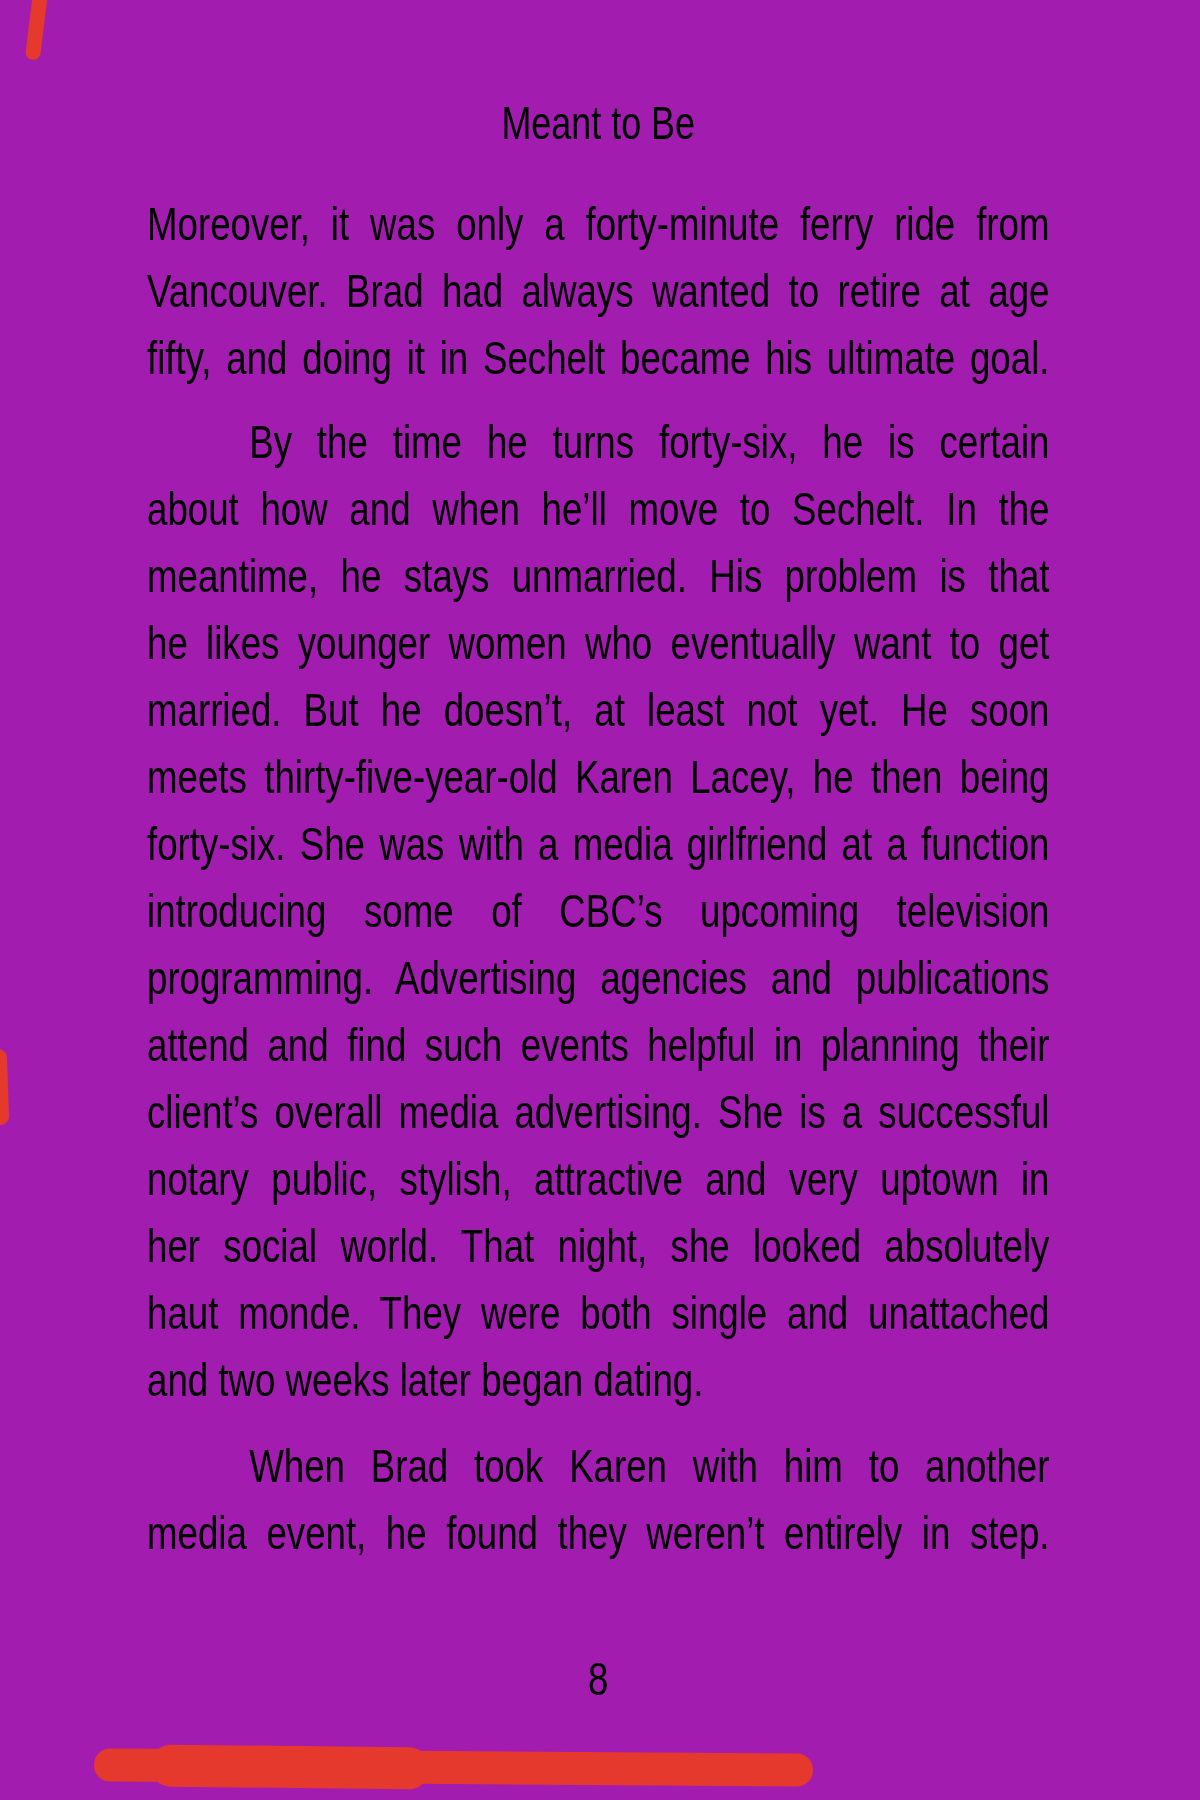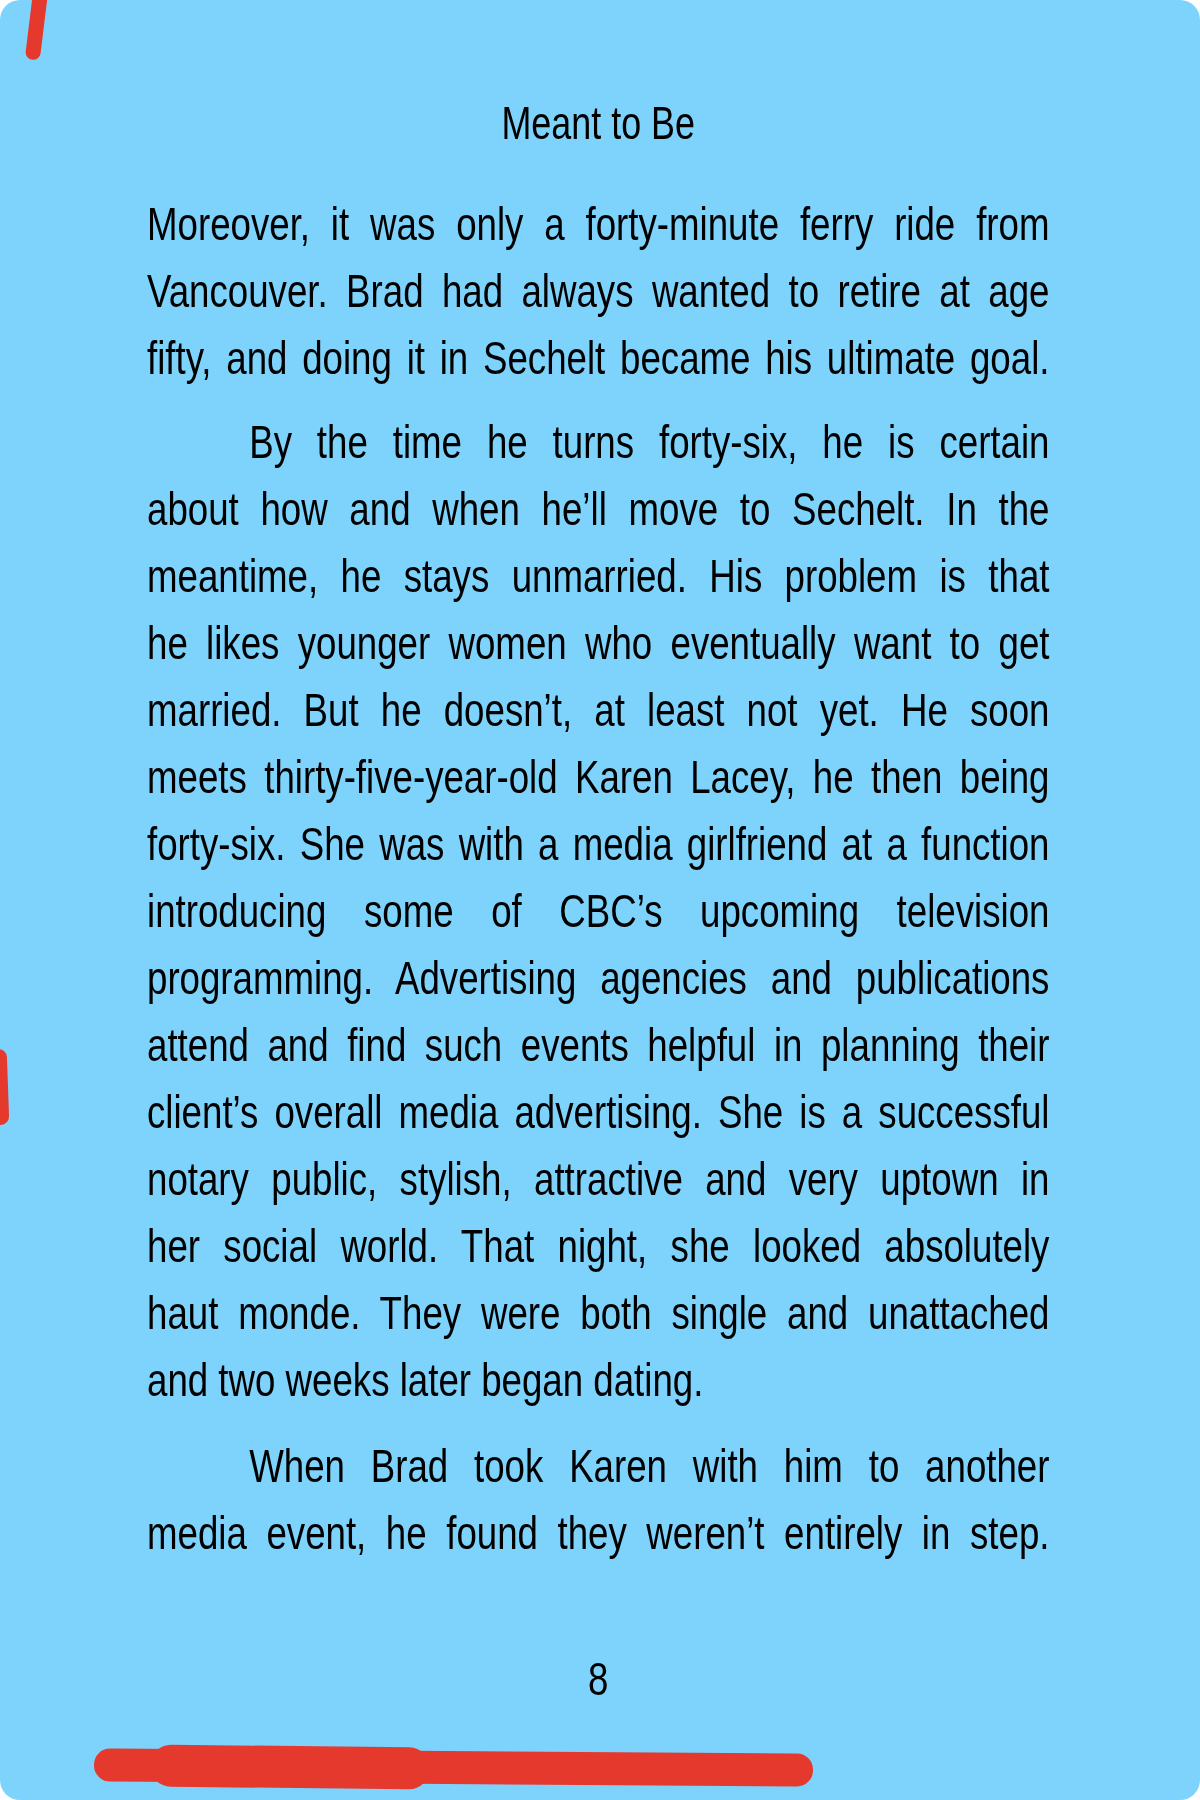--- a/index.html
+++ b/index.html
@@ -1,24 +1,23 @@
 <!DOCTYPE html>
 <html><head>
 <meta charset="utf-8">
 <style>
   html, body { margin: 0; padding: 0; background: #ffffff; }
   .page {
     position: relative;
     width: 1200px;
     height: 1800px;
-    background: #7dd3fc;
+    background: #a21caf;
     overflow: hidden;
     font-family: "Liberation Sans", sans-serif;
     color: #000000;
-    border-radius: 20px;
   }
   
   .text-block {
     position: absolute;
     left: 147px;
     top: 0;
     width: 1157px;
     transform: scaleX(0.78);
     transform-origin: left top;
   }

